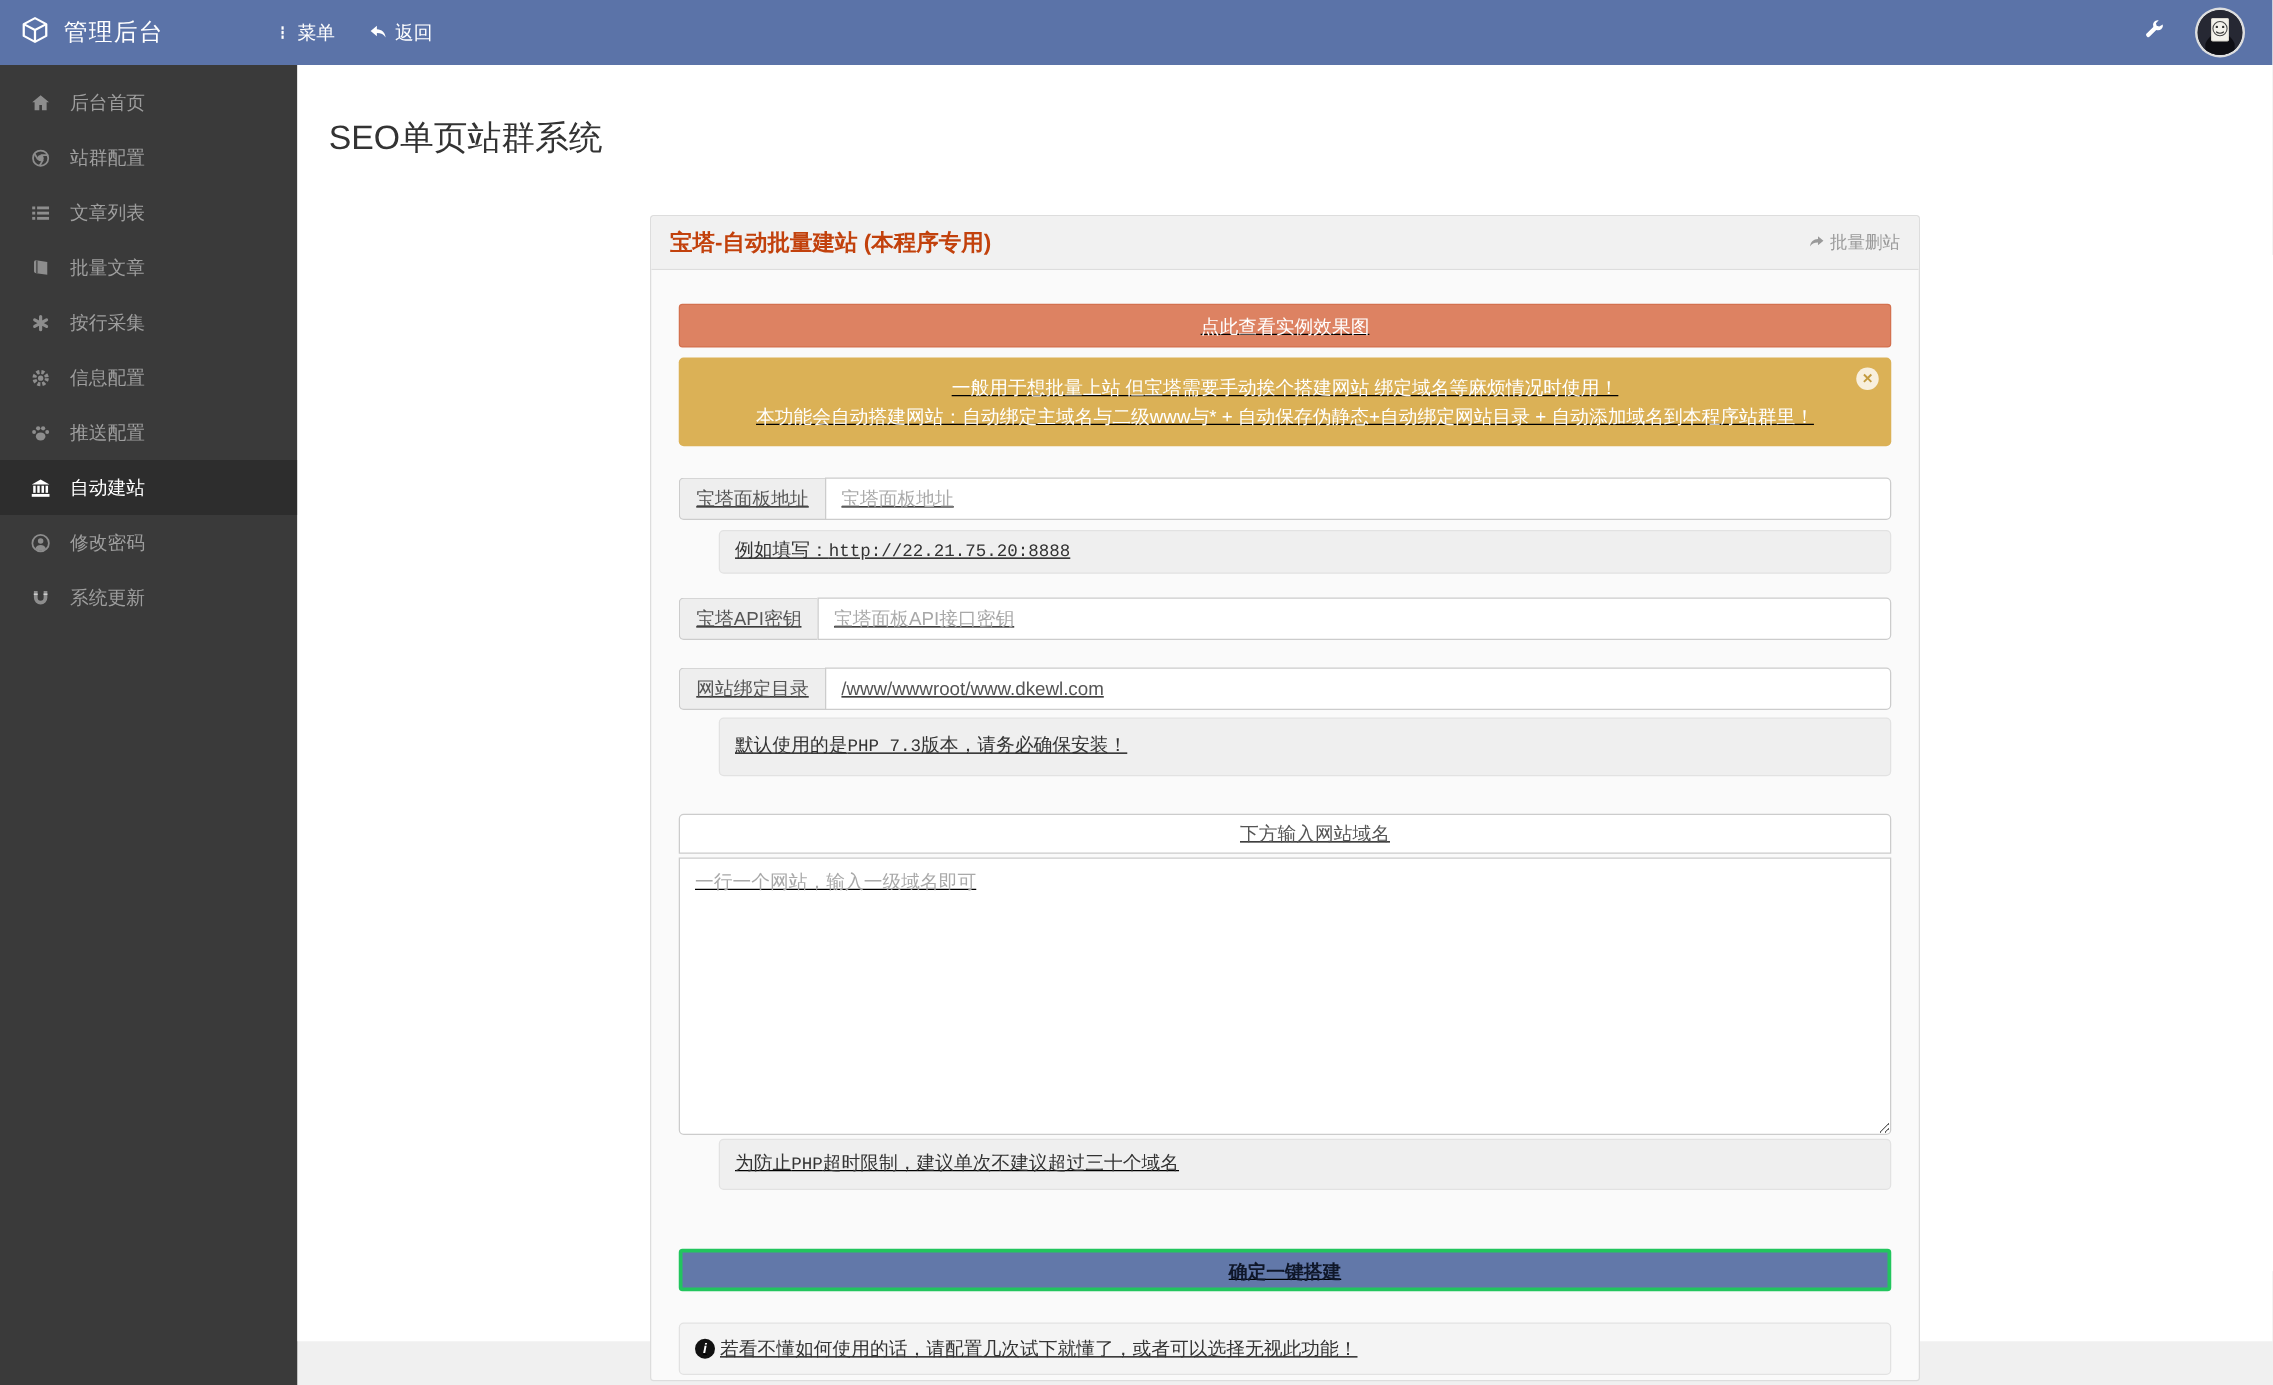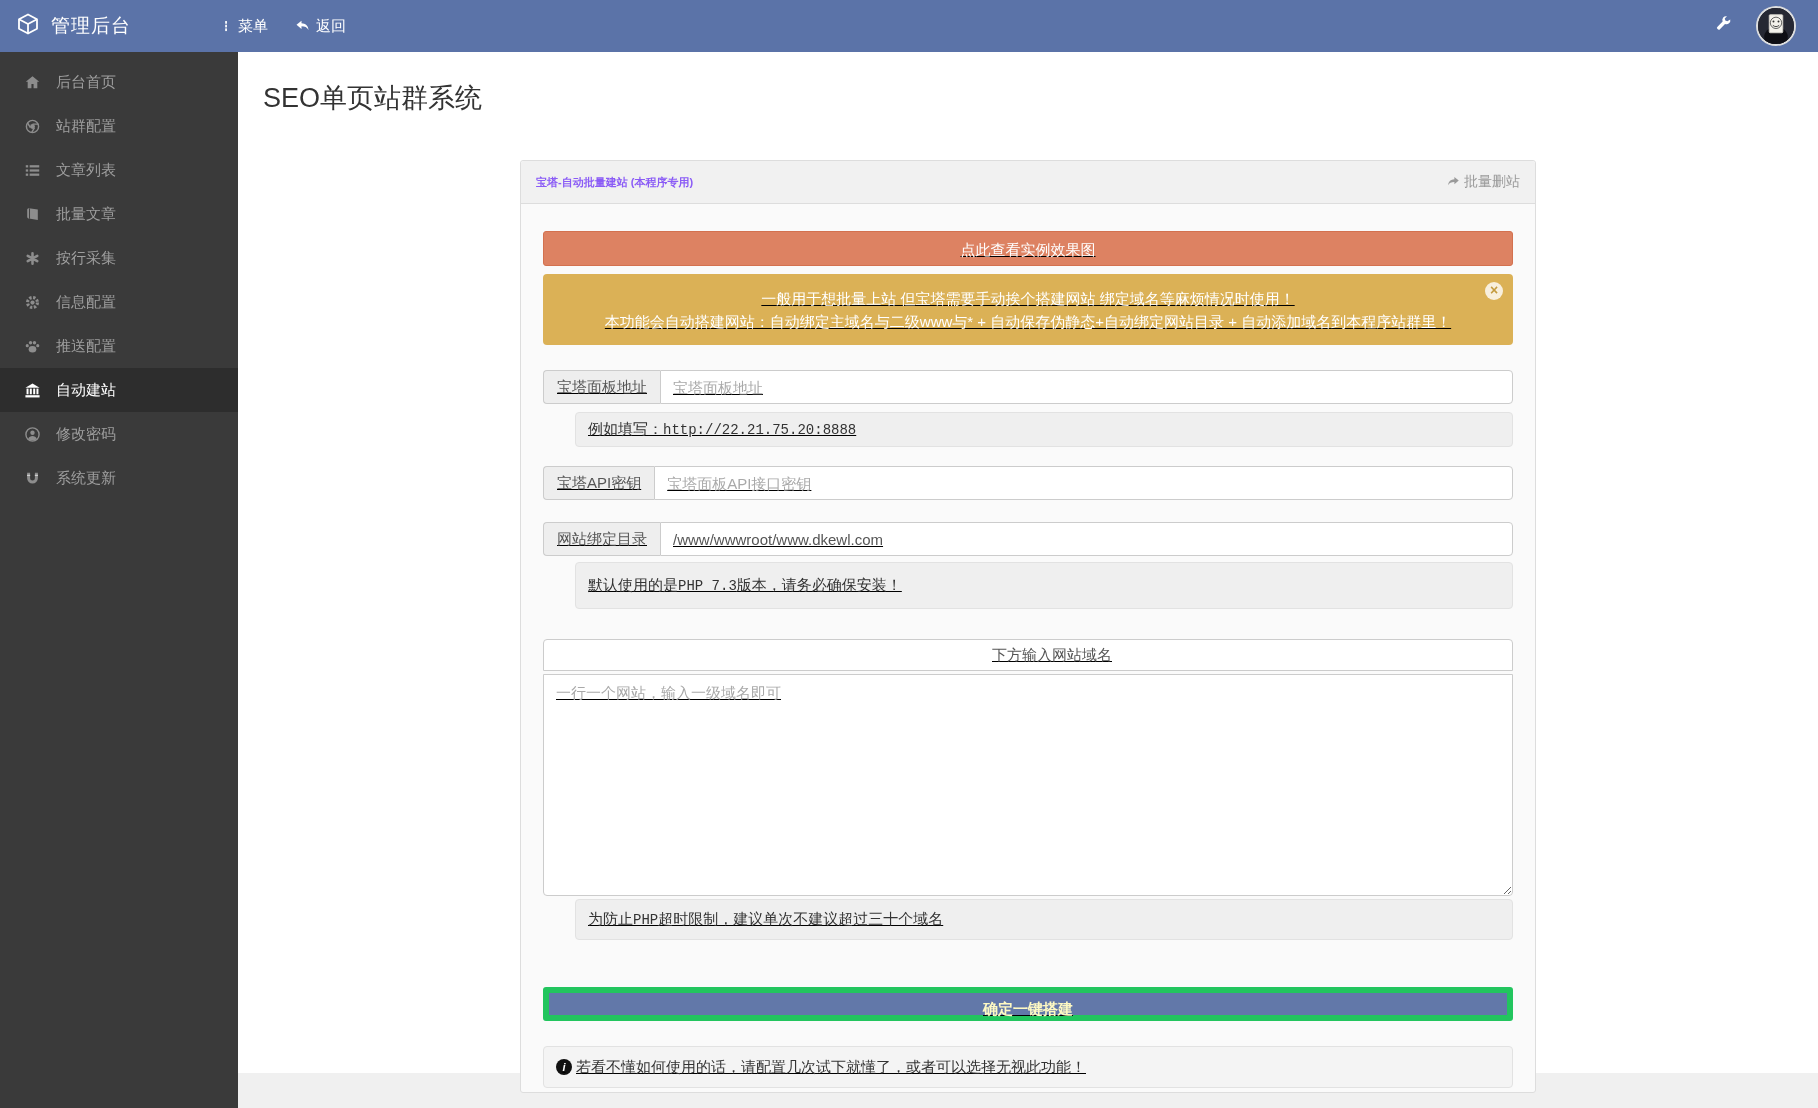--- a/index.html
+++ b/index.html
@@ -23,27 +23,27 @@
   .side-item { display:flex; align-items:center; gap:15px; height:44px; padding-left:23px;
     color:#9e9e9e; font-size:15px; cursor:pointer; text-decoration:none; }
   .side-item .sicon { width:18px; height:18px; flex:none; color:#8d8d8d; display:flex; align-items:center; justify-content:center; }
   .side-item .sicon svg { width:17px; height:17px; display:block; }
   .side-item.active { background:#2d2d2d; color:#fff; }
   .side-item.active .sicon { color:#fff; }
   .sidebar-pad { height:8px; }
 
   .main { flex:1; background:#f0f0f0; }
   .content { background:#fff; height:1021px; }
-  .page-title { font-size:27px; color:#333; font-weight:400; padding:28px 0 0 25px; }
+  .page-title { font-size:27px; color:#333; font-weight:400; padding:40px 0 0 25px; }
 
   
   .panel { width:1016px; margin:44px auto 0; background:#fafafa; border:1px solid #ddd; border-radius:3px; }
   .panel-heading { background:#f1f1f1; border-bottom:1px solid #ddd; height:43px; padding:0 15px;
     display:flex; align-items:center; justify-content:space-between; border-radius:3px 3px 0 0; }
-  .panel-title { font-size:11px; font-weight:bold; color:#8b5cf6; }
+  .panel-title { font-size:18px; font-weight:bold; color:#c2410c; }
   .batch-delete { display:flex; align-items:center; gap:3px; color:#9a9a9a; font-size:14px; cursor:pointer; }
   .panel-body { padding:27px 22px 4px;text-decoration:underline; }
 
   .btn-example { display:block; width:100%; height:35px; background:#dd8262; color:#fff; text-align:center;
     line-height:35px; font-size:15px; border:1px solid #d3714f; border-radius:3px; cursor:pointer; }
 
   .alert-gold { position:relative; background:#dbb156; border-radius:4px; margin-top:8px; min-height:70px;
     color:#fff; font-size:15px; text-align:center; padding:13px 46px 12px; line-height:23px; }
   .alert-close { position:absolute; top:8px; right:10px; width:18px; height:18px; border-radius:50%;
     background:rgba(255,255,255,.8); color:#c49b3f; font-size:14px; font-weight:bold; line-height:17px;
@@ -67,22 +67,22 @@
   .m-row3   { margin-top:22px; }
   .well-2   { margin-top:6px; }
 
   .domain-header { margin-top:30px; height:32px; background:#fff; border:1px solid #ccc; border-radius:4px 4px 0 0;
     color:#555; font-size:15px; display:flex; align-items:center; justify-content:center;padding-left:48px; }
   .domain-area { display:block; width:100%; height:222px; margin-top:3px; border:1px solid #ccc; border-radius:0 0 4px 4px;
     padding:9px 12px; font-size:15px; color:#555; resize:vertical; font-family:inherit; outline:none; background:#fff; }
   .domain-area::placeholder { color:#a9a9a9; }
   .well-3 { margin-top:3px; padding:9px 12px; }
 
-  .btn-submit { display:block; width:100%; height:34px; margin-top:47px; background:#6278a9; color:#fef9c3;
-    border:6px solid #22c55e; border-radius:3px; font-size:15px; font-weight:bold; text-align:center;
+  .btn-submit { display:block; width:100%; height:34px; margin-top:47px; background:#6278a9; color:#0f172a;
+    border:3px solid #22c55e; border-radius:3px; font-size:15px; font-weight:bold; text-align:center;
     line-height:32px; cursor:pointer; }
 
   .footer-note { margin-top:25px; background:#f4f4f4; border:1px solid #e2e2e2; border-radius:4px;
     min-height:42px; padding:10px 12px; font-size:15px; color:#333; display:flex; align-items:center; gap:4px; }
   .info-icon { width:16px; height:16px; border-radius:50%; background:#111; color:#fff; font-size:11px;
     font-weight:bold; text-align:center; line-height:16px; flex:none; font-style:italic; }
 </style>
 </head>
 <body>
 

